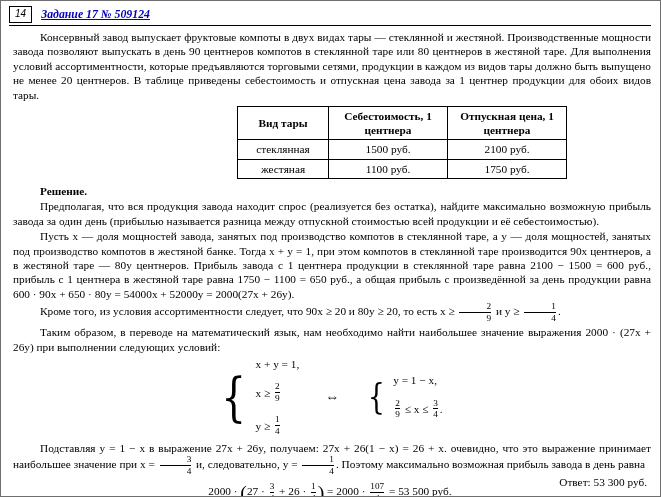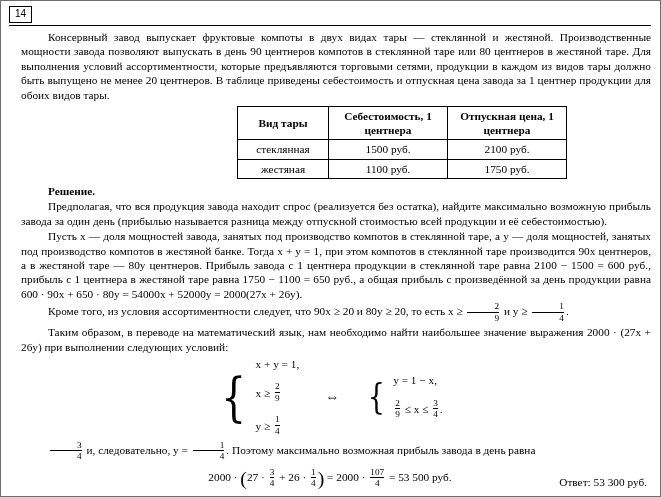--- a/index.html
+++ b/index.html
@@ -5,28 +5,28 @@
   html, body { margin:0; padding:0; }
   body {
     width:661px; height:497px; background:#ffffff; overflow:hidden;
     font-family:"Liberation Serif","DejaVu Serif",serif; color:#000;
   }
   .page {
     box-sizing:border-box; width:661px; height:497px;
     border:1px solid #6f6f6f; padding:5px 9px 4px 8px;
     position:relative; font-size:11.3px; line-height:1.28; overflow:hidden;
   }
-  .header { display:flex; align-items:center; gap:9px; margin-bottom:2px; }
+  .header { display:flex; align-items:center; gap:9px; margin-bottom:2px;font-style:italic; }
   .num-box {
     border:1px solid #000; font-family:"Liberation Sans",sans-serif;
     font-size:10px; padding:0 5px 1px 5px; line-height:14px;
   }
   .title-link { color:#0000bb; font-weight:bold; text-decoration:underline; font-size:11.8px; cursor:pointer; }
   hr.rule { border:none; border-top:1px solid #000; margin:2px 0 4px 0; }
-  p.para { margin:0 0 1px 12px; text-align:justify; text-indent:27px;font-family:Liberation Serif, serif; }
+  p.para { margin:0 0 1px 4px; text-align:justify; text-indent:27px;font-family:Liberation Serif, serif; }
   .bold { font-weight:bold; }
 
   table.price-table {
     border-collapse:collapse; margin:4px auto 5px auto; position:relative; left:72px;
     font-size:11.3px; line-height:1.25;
   }
   .price-table th, .price-table td { border:1px solid #000; text-align:center; padding:2px 9px; }
   .price-table th { font-weight:bold; }
   .price-table th.col-cost, .price-table th.col-price { width:100px; }
   .price-table th.col-kind { width:72px; }
@@ -50,20 +50,21 @@
   .paren { font-size:1.75em; vertical-align:middle; font-weight:300; line-height:0; position:relative; top:-1px; }
   .answer { position:absolute; right:13px; bottom:7px; }
 </style>
 </head>
 <body>
 
 <div class="page">
 
   <div class="header">
     <span class="num-box">14</span>
+    <a class="title-link">Задание 17 № 509124</a>
   </div>
   <hr class="rule">
 
   <p class="para">Консервный завод выпускает фруктовые компоты в двух видах тары — стеклянной и жестяной. Производственные мощности завода позволяют выпускать в день 90 центнеров компотов в стеклянной таре или 80 центнеров в жестяной таре. Для выполнения условий ассортиментности, которые предъявляются торговыми сетями, продукции в каждом из видов тары должно быть выпущено не менее 20 центнеров. В таблице приведены себестоимость и отпускная цена завода за 1 центнер продукции для обоих видов тары.</p>
 
   <table class="price-table">
     <thead>
       <tr>
         <th class="col-kind">Вид тары</th>
         <th class="col-cost">Себестоимость, 1 центнера</th>
@@ -112,21 +113,21 @@
     <span class="iff">⇔</span>
     <div class="sys">
       <span class="brace b2">{</span>
       <div class="sys-rows">
         <div class="sys-line"><span>y = 1 − x,</span></div>
         <div class="sys-line"><span class="frac"><span class="num">2</span><span class="den">9</span></span><span> ≤ x ≤ </span><span class="frac"><span class="num">3</span><span class="den">4</span></span><span>.</span></div>
       </div>
     </div>
   </div>
 
-  <p class="para"><span class="frac">
+  <p class="para"><span>Подставляя y = 1 − x в выражение 27x + 26y, получаем: 27x + 26(1 − x) = 26 + x. очевидно, что это выражение принимает наибольшее значение при x = </span><span class="frac">
         <span class="num">3</span>
         <span class="den">4</span>
       </span><span> и, следовательно, y = </span><span class="frac">
         <span class="num">1</span>
         <span class="den">4</span>
       </span><span>. Поэтому максимально возможная прибыль завода в день равна</span></p>
 
   <div class="formula"><span>2000 · </span><span class="paren">(</span><span>27 · </span><span class="frac"><span class="num">3</span><span class="den">4</span></span><span> + 26 · </span><span class="frac"><span class="num">1</span><span class="den">4</span></span><span class="paren">)</span><span> = 2000 · </span><span class="frac"><span class="num">107</span><span class="den">4</span></span><span> = 53 500 руб.</span></div>
 
   <div class="answer">Ответ: 53 300 руб.</div>

